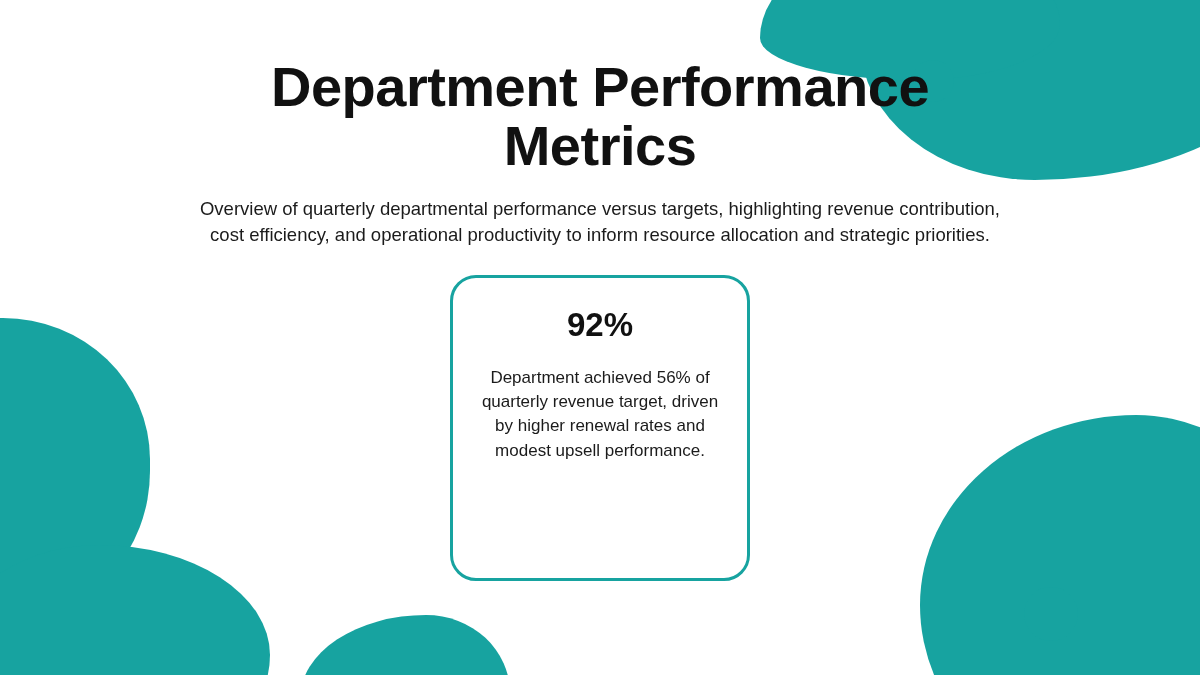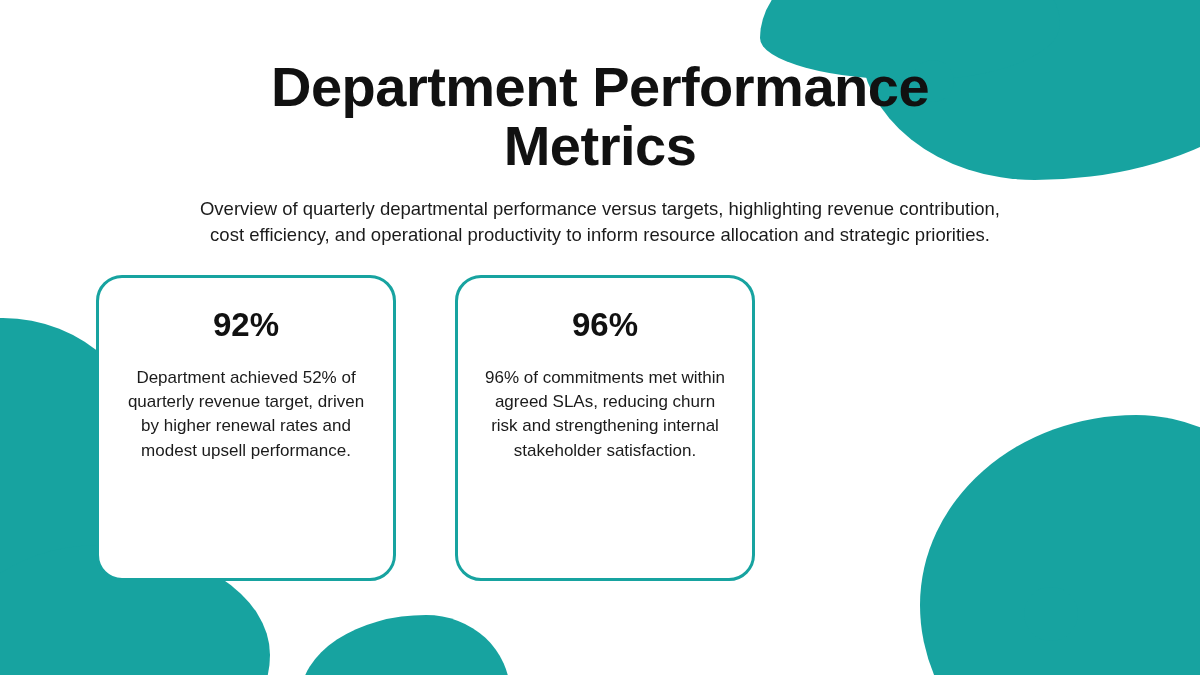--- a/index.html
+++ b/index.html
@@ -107,20 +107,21 @@
     line-height: 1.45;
     color: #1b1b1b;
     font-weight: 400;
   }
 
   
   .cards {
     position: relative;
     z-index: 3;
     display: flex;
+    justify-content: center;
     gap: 59px;
     margin-top: 26px;
     padding: 0 96px;
   }
   .card {
     flex: 1 1 0;
     max-width: 300px;
     min-height: 306px;
     background: #ffffff;
     border: 3px solid #17a3a0;
@@ -156,23 +157,19 @@
 
   <div class="header">
     <h1 class="title">Department Performance Metrics</h1>
     <p class="subtitle">Overview of quarterly departmental performance versus targets, highlighting revenue contribution, cost efficiency, and operational productivity to inform resource allocation and strategic priorities.</p>
   </div>
 
   <div class="cards">
 
     <div class="card">
       <div class="card-value">92%</div>
-      <div class="card-desc">Department achieved 52% of quarterly revenue target, driven by higher renewal rates and modest upsell performance.</div>
+      <div class="card-desc">Department achieved 56% of quarterly revenue target, driven by higher renewal rates and modest upsell performance.</div>
     </div>
 
 
-    <div class="card">
-      <div class="card-value">96%</div>
-      <div class="card-desc">96% of commitments met within agreed SLAs, reducing churn risk and strengthening internal stakeholder satisfaction.</div>
-    </div>
 
   </div>
 </div>
 
 </body></html>

